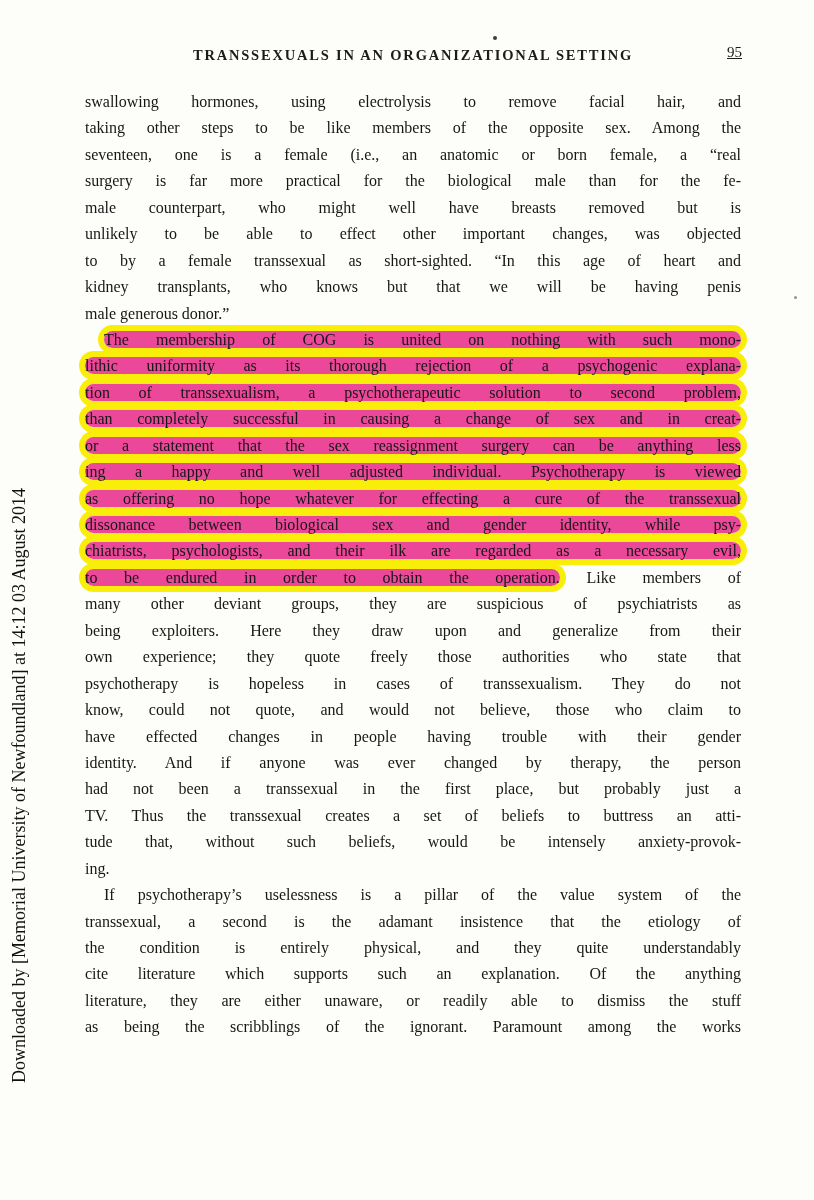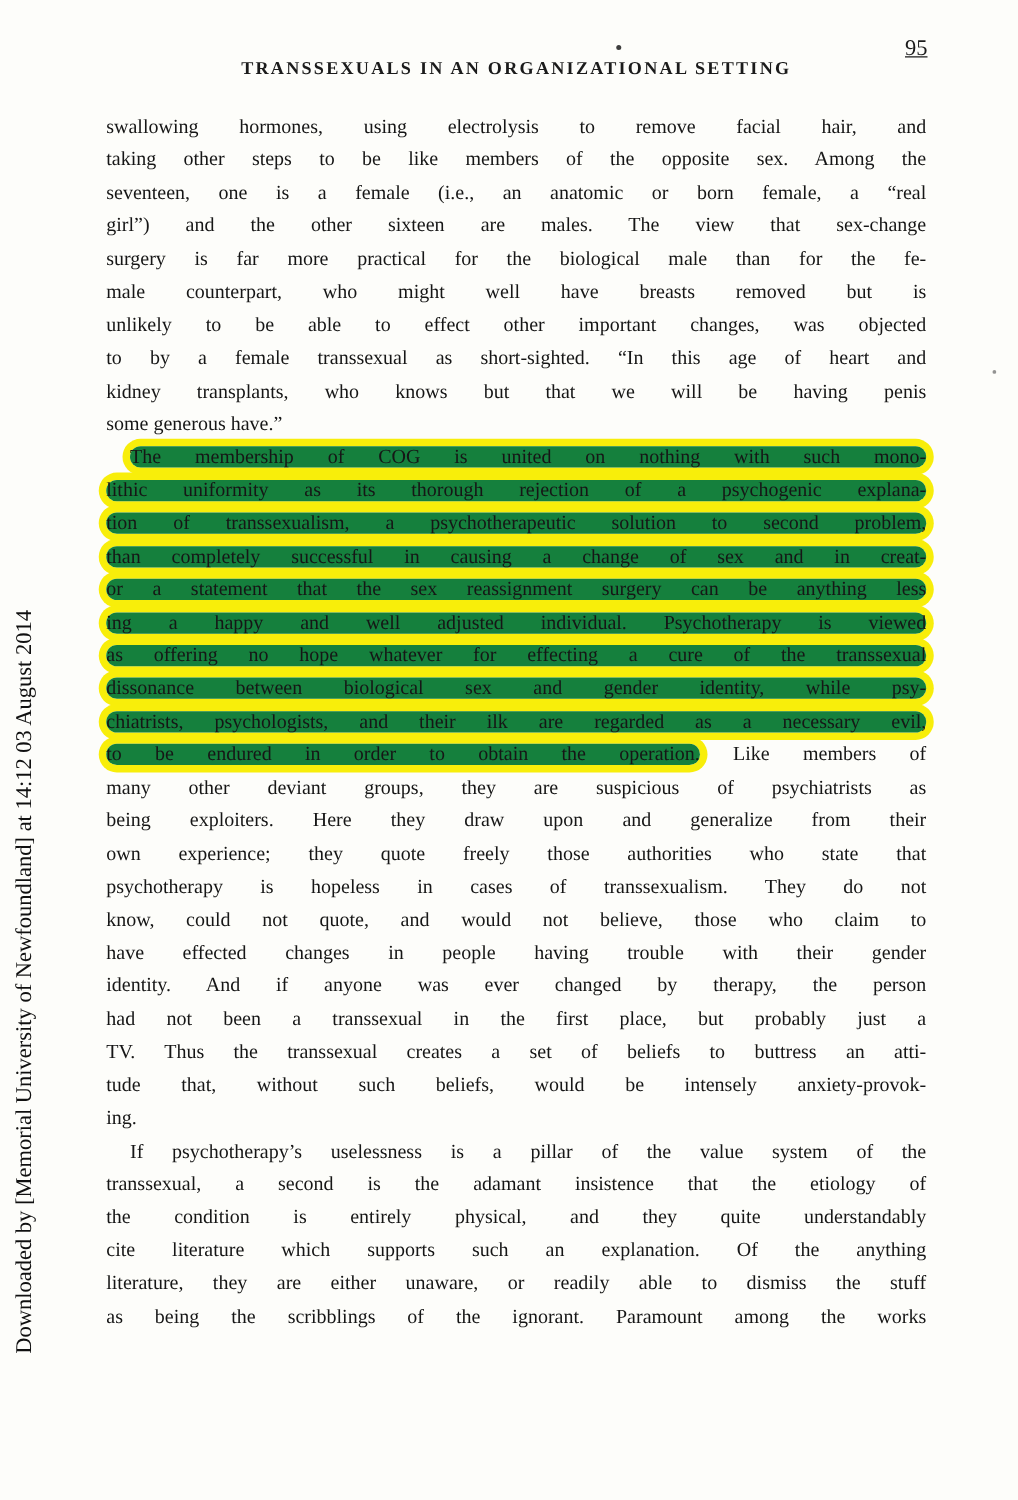--- a/index.html
+++ b/index.html
@@ -18,43 +18,43 @@
     top: 47px; left: 85px; width: 656px;
     text-align: center;
     font-size: 14.5px;
     font-weight: bold;
     letter-spacing: 1.8px;
     color: #1b1b1b;
     white-space: nowrap;
   }
   .page-num {
     position: absolute;
-    top: 28px; right: 72px;
-    font-size: 18px;
+    top: 44px; right: 72px;
+    font-size: 15px;
     color: #1b1b1b;
     text-decoration: underline;
   }
 
   .body-text {
     position: absolute;
     top: 89px; left: 85px; width: 656px;
     font-size: 16px;
   }
   .line {
     height: 26.45px;
     line-height: 26.45px;
     text-align: justify;
     text-align-last: justify;
     overflow: visible;
   }
   .line.short { text-align-last: left; }
   .line.indent { text-indent: 19px; }
 
   .hl {
-    background: #15803d;
+    background: #ec4899;
     box-shadow: 0 0 0 6px #f8ee0a;
     border-radius: 10px;
   }
 
   .watermark {
     position: absolute;
     left: 9px; top: 1083px;
     transform: rotate(-90deg);
     transform-origin: 0 0;
     white-space: nowrap;
@@ -76,27 +76,26 @@
 <div class="page">
 
   <div class="running-head">TRANSSEXUALS IN AN ORGANIZATIONAL SETTING</div>
 
   <div class="page-num">95</div>
 
   <div class="body-text">
       <div class="line"><span>swallowing hormones, using electrolysis to remove facial hair, and</span></div>
       <div class="line"><span>taking other steps to be like members of the opposite sex. Among the</span></div>
       <div class="line"><span>seventeen, one is a female (i.e., an anatomic or born female, a “real</span></div>
-      <div class="line"><span>girl”) and the other sixteen are males. The view that sex-change</span></div>
       <div class="line"><span>surgery is far more practical for the biological male than for the fe-</span></div>
       <div class="line"><span>male counterpart, who might well have breasts removed but is</span></div>
       <div class="line"><span>unlikely to be able to effect other important changes, was objected</span></div>
       <div class="line"><span>to by a female transsexual as short-sighted. “In this age of heart and</span></div>
       <div class="line"><span>kidney transplants, who knows but that we will be having penis</span></div>
-      <div class="line short"><span>some generous have.”</span></div>
+      <div class="line short"><span>male generous donor.”</span></div>
       <div class="line indent"><span class="hl">The membership of COG is united on nothing with such mono-</span></div>
       <div class="line"><span class="hl">lithic uniformity as its thorough rejection of a psychogenic explana-</span></div>
       <div class="line"><span class="hl">tion of transsexualism, a psychotherapeutic solution to second problem,</span></div>
       <div class="line"><span class="hl">than completely successful in causing a change of sex and in creat-</span></div>
       <div class="line"><span class="hl">or a statement that the sex reassignment surgery can be anything less</span></div>
       <div class="line"><span class="hl">ing a happy and well adjusted individual. Psychotherapy is viewed</span></div>
       <div class="line"><span class="hl">as offering no hope whatever for effecting a cure of the transsexual</span></div>
       <div class="line"><span class="hl">dissonance between biological sex and gender identity, while psy-</span></div>
       <div class="line"><span class="hl">chiatrists, psychologists, and their ilk are regarded as a necessary evil,</span></div>
       <div class="line"><span class="hl">to be endured in order to obtain the operation.</span><span> Like members of</span></div>

